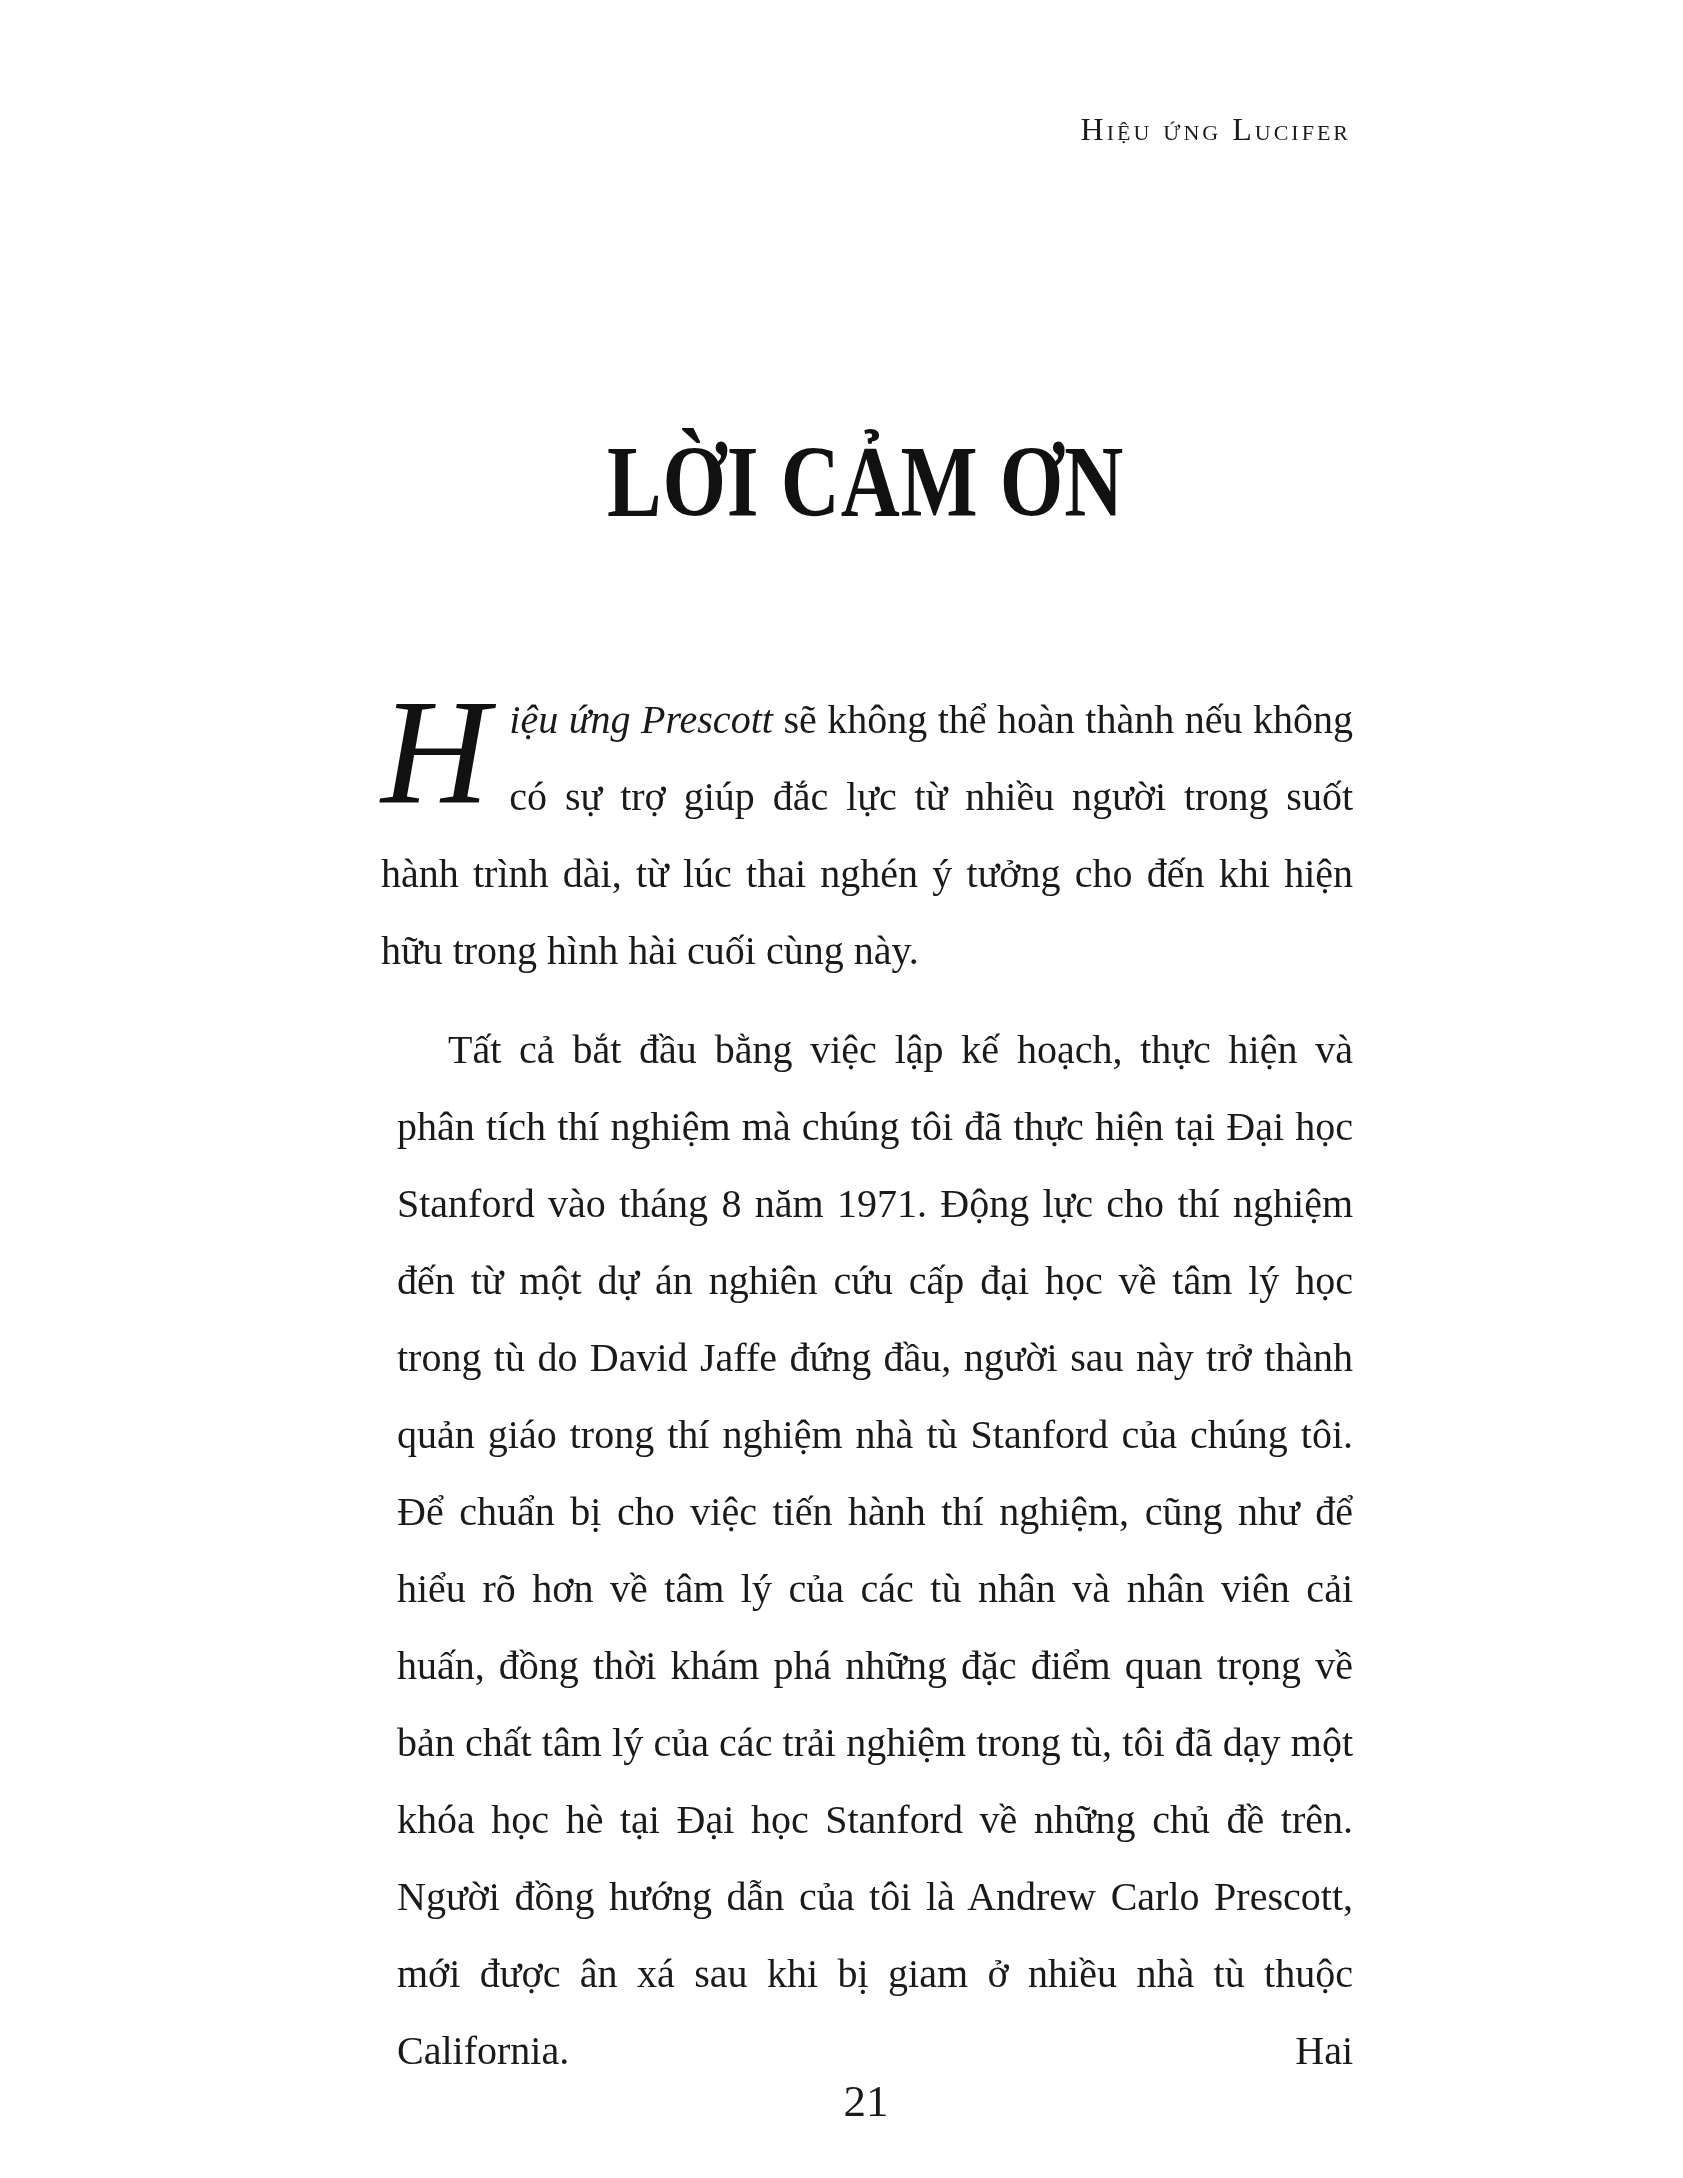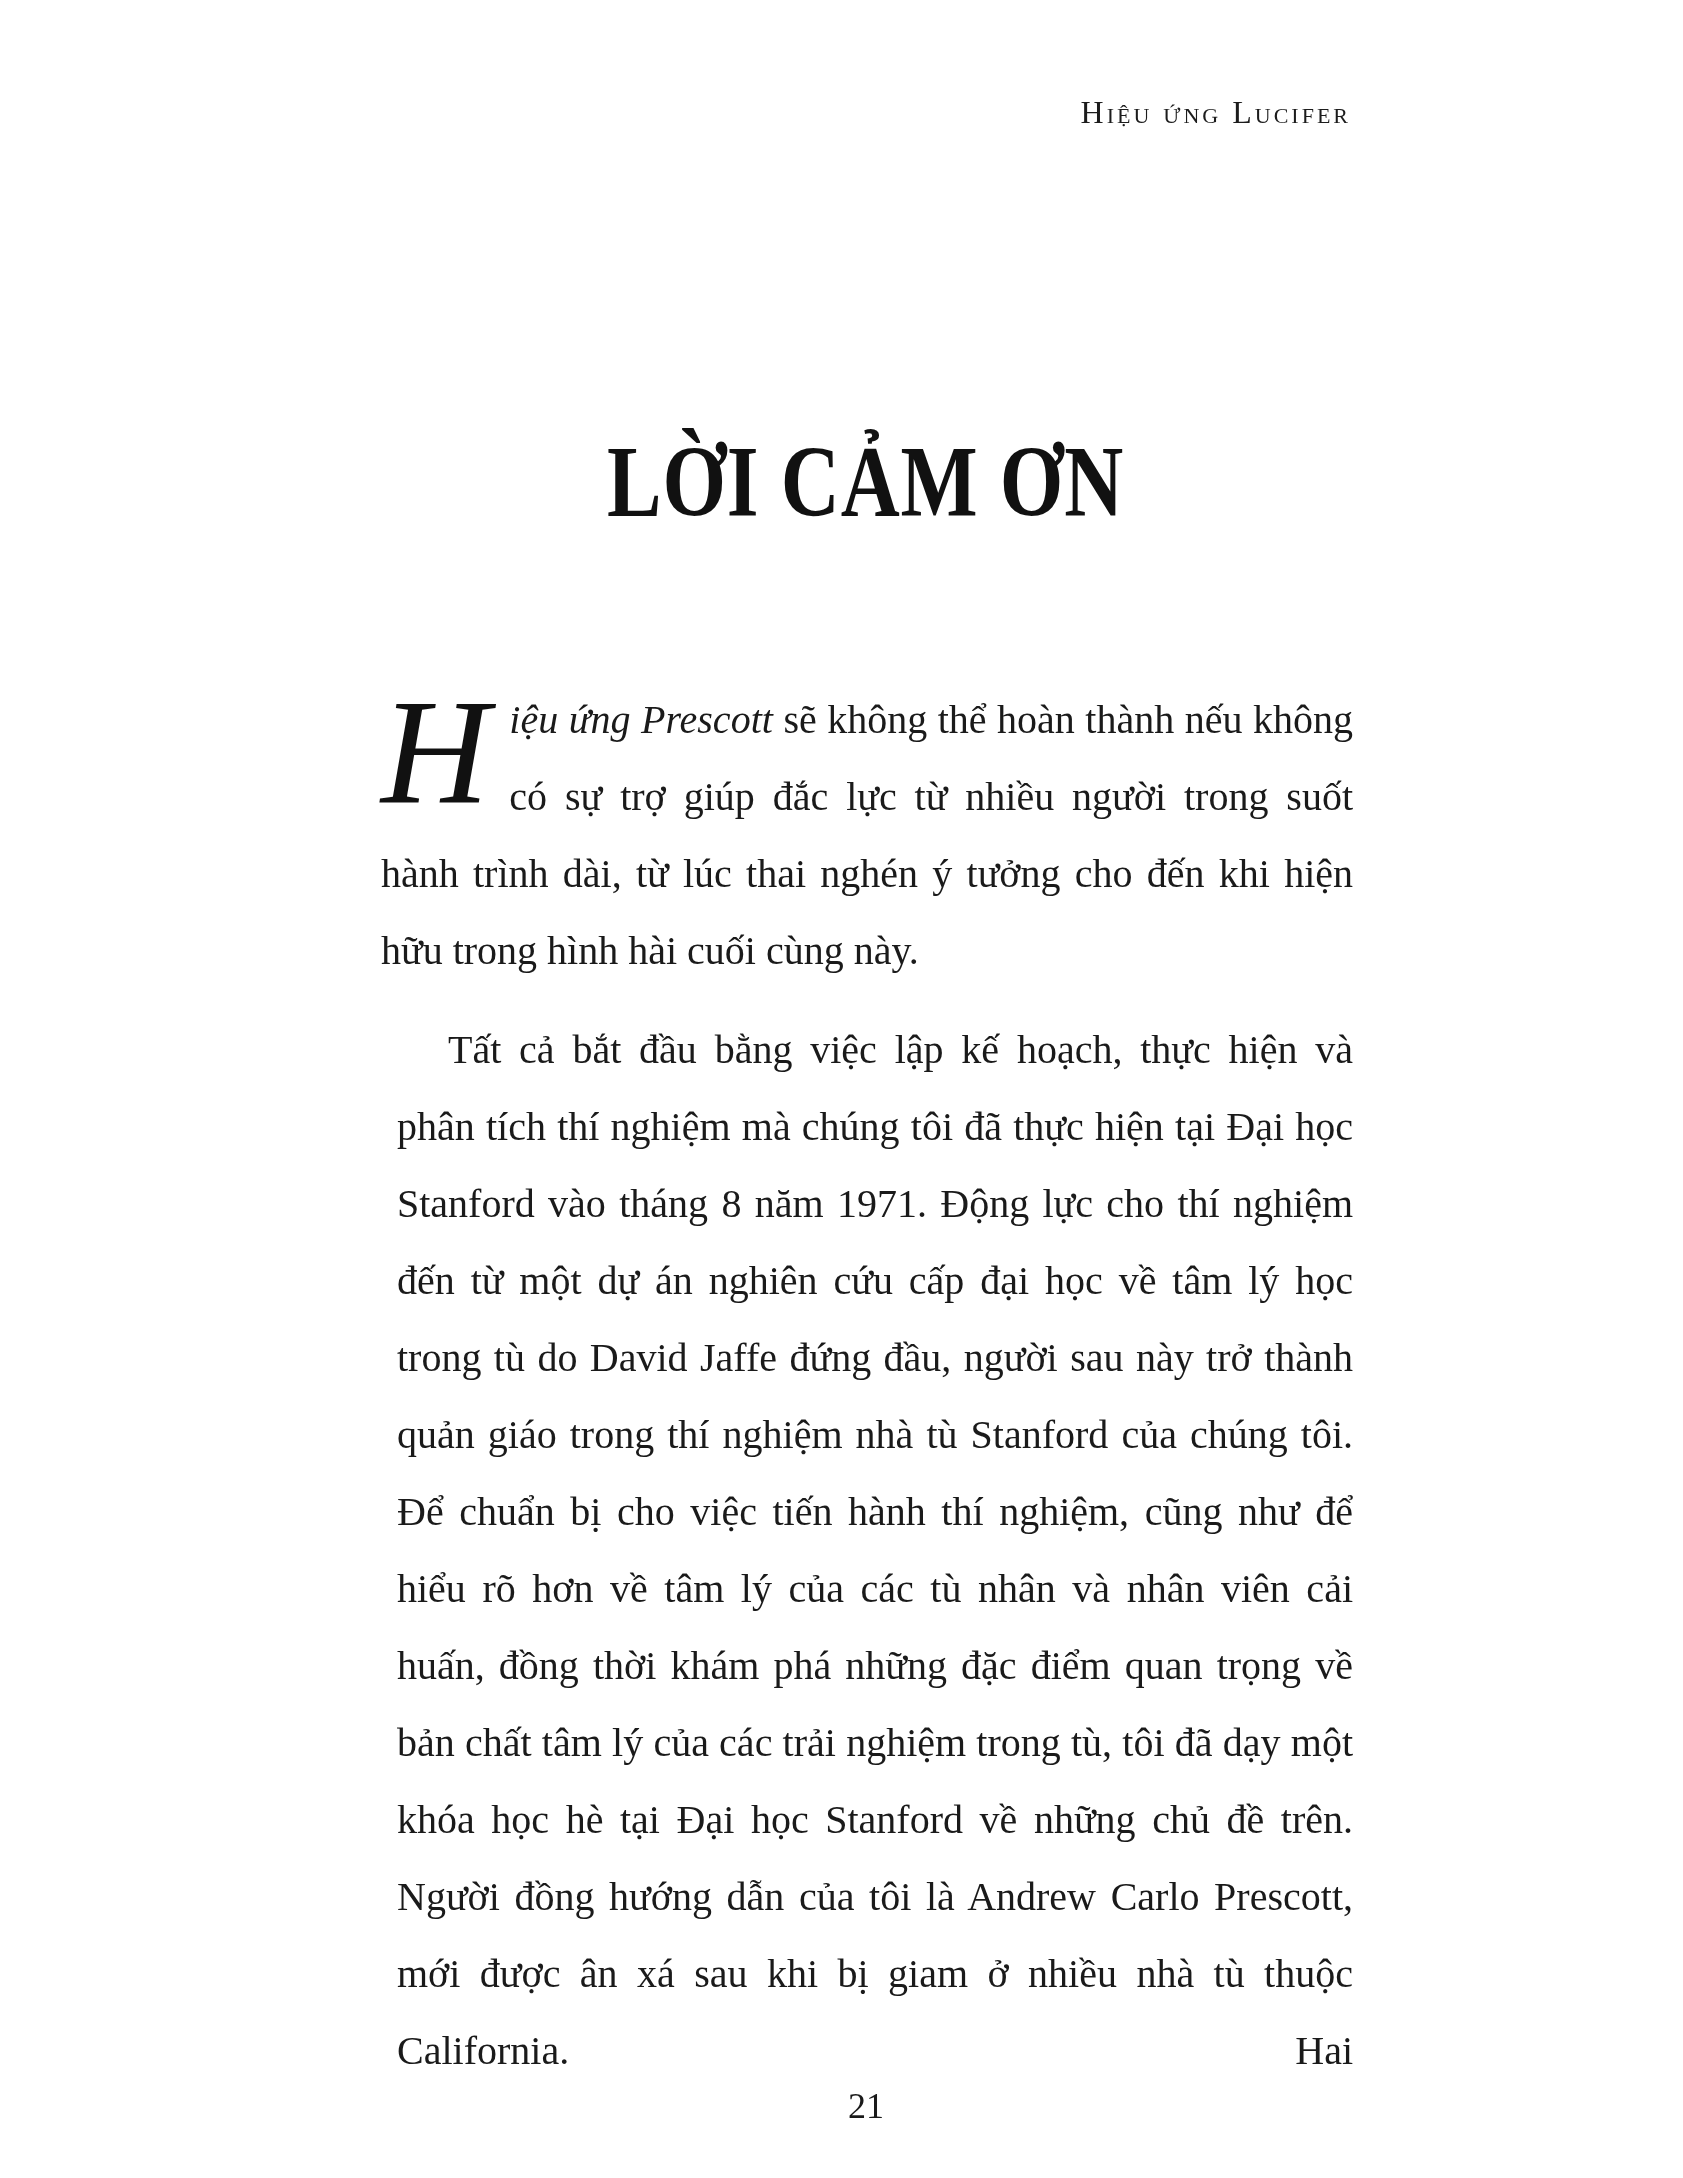--- a/index.html
+++ b/index.html
@@ -13,21 +13,21 @@
     height: 2178px;
     background: #ffffff;
     font-family: "Liberation Serif", "DejaVu Serif", serif;
     color: #161616;
     overflow: hidden;
   }
 
   
   .running-header {
     position: absolute;
-    top: 94px;
+    top: 111px;
     left: 381px;
     width: 970px;
     text-align: right;
     font-variant: small-caps;
     font-size: 32px;
     letter-spacing: 3px;
     color: #1c1c1c;
   }
 
   
@@ -83,21 +83,21 @@
     font-style: italic;
   }
 
   
   .page-number {
     position: absolute;
     bottom: 51px;
     left: 381px;
     width: 970px;
     text-align: center;
-    font-size: 36px;
+    font-size: 45px;
     color: #1a1a1a;
   }
 </style>
 </head>
 <body>
 
 <div class="book-page">
 
   <div class="running-header">Hiệu ứng Lucifer</div>
 

